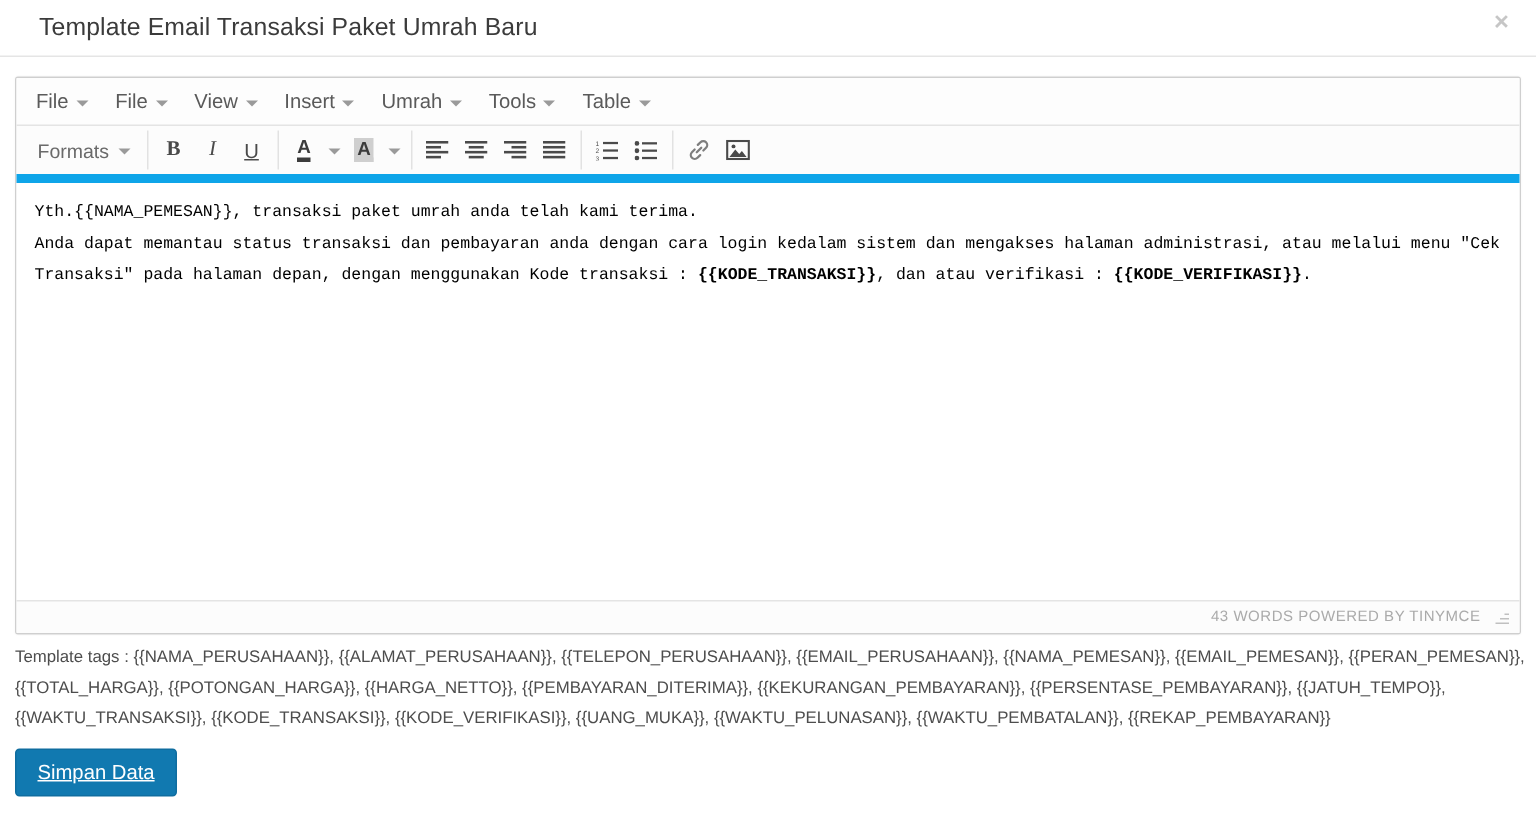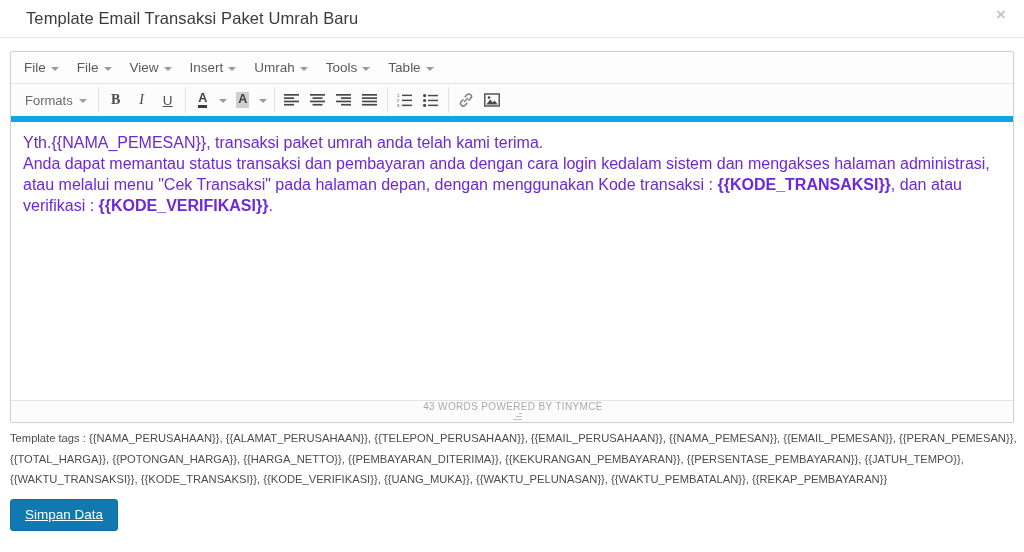--- a/index.html
+++ b/index.html
@@ -143,42 +143,41 @@
     background: #cfcfcf;
     padding: 1px 2px 0 2px;
     border-bottom: 3px solid #cfcfcf;
   }
 
   
   .mce-content {
     height: 278px;
     padding: 10px 12px;
     box-sizing: border-box;
-    font-family: Liberation Sans, sans-serif;
-    font-size: 16px;
+    font-family: Liberation Mono, monospace;
+    font-size: 11px;
     line-height: 21px;
-    color: #6d28d9;
+    color: #000000;
     overflow: hidden;
     cursor: text;
     background: #fff;
   }
   .mce-content p { margin: 0; }
   .mce-content b { font-weight: 700; }
 
   
   .mce-statusbar {
     height: 21px;
     border-top: 1px solid #e4e4e4;
     background: #fcfcfc;
     display: flex;
     align-items: center;
     justify-content: flex-end;
     padding: 0 6px 0 8px;
     position: relative;
-    flex-direction: column;
   }
   .status-text {
     font-size: 10px;
     letter-spacing: .35px;
     color: #aaaaaa;
     text-transform: uppercase;
   }
   .resize-grip {
     width: 12px;
     height: 12px;

